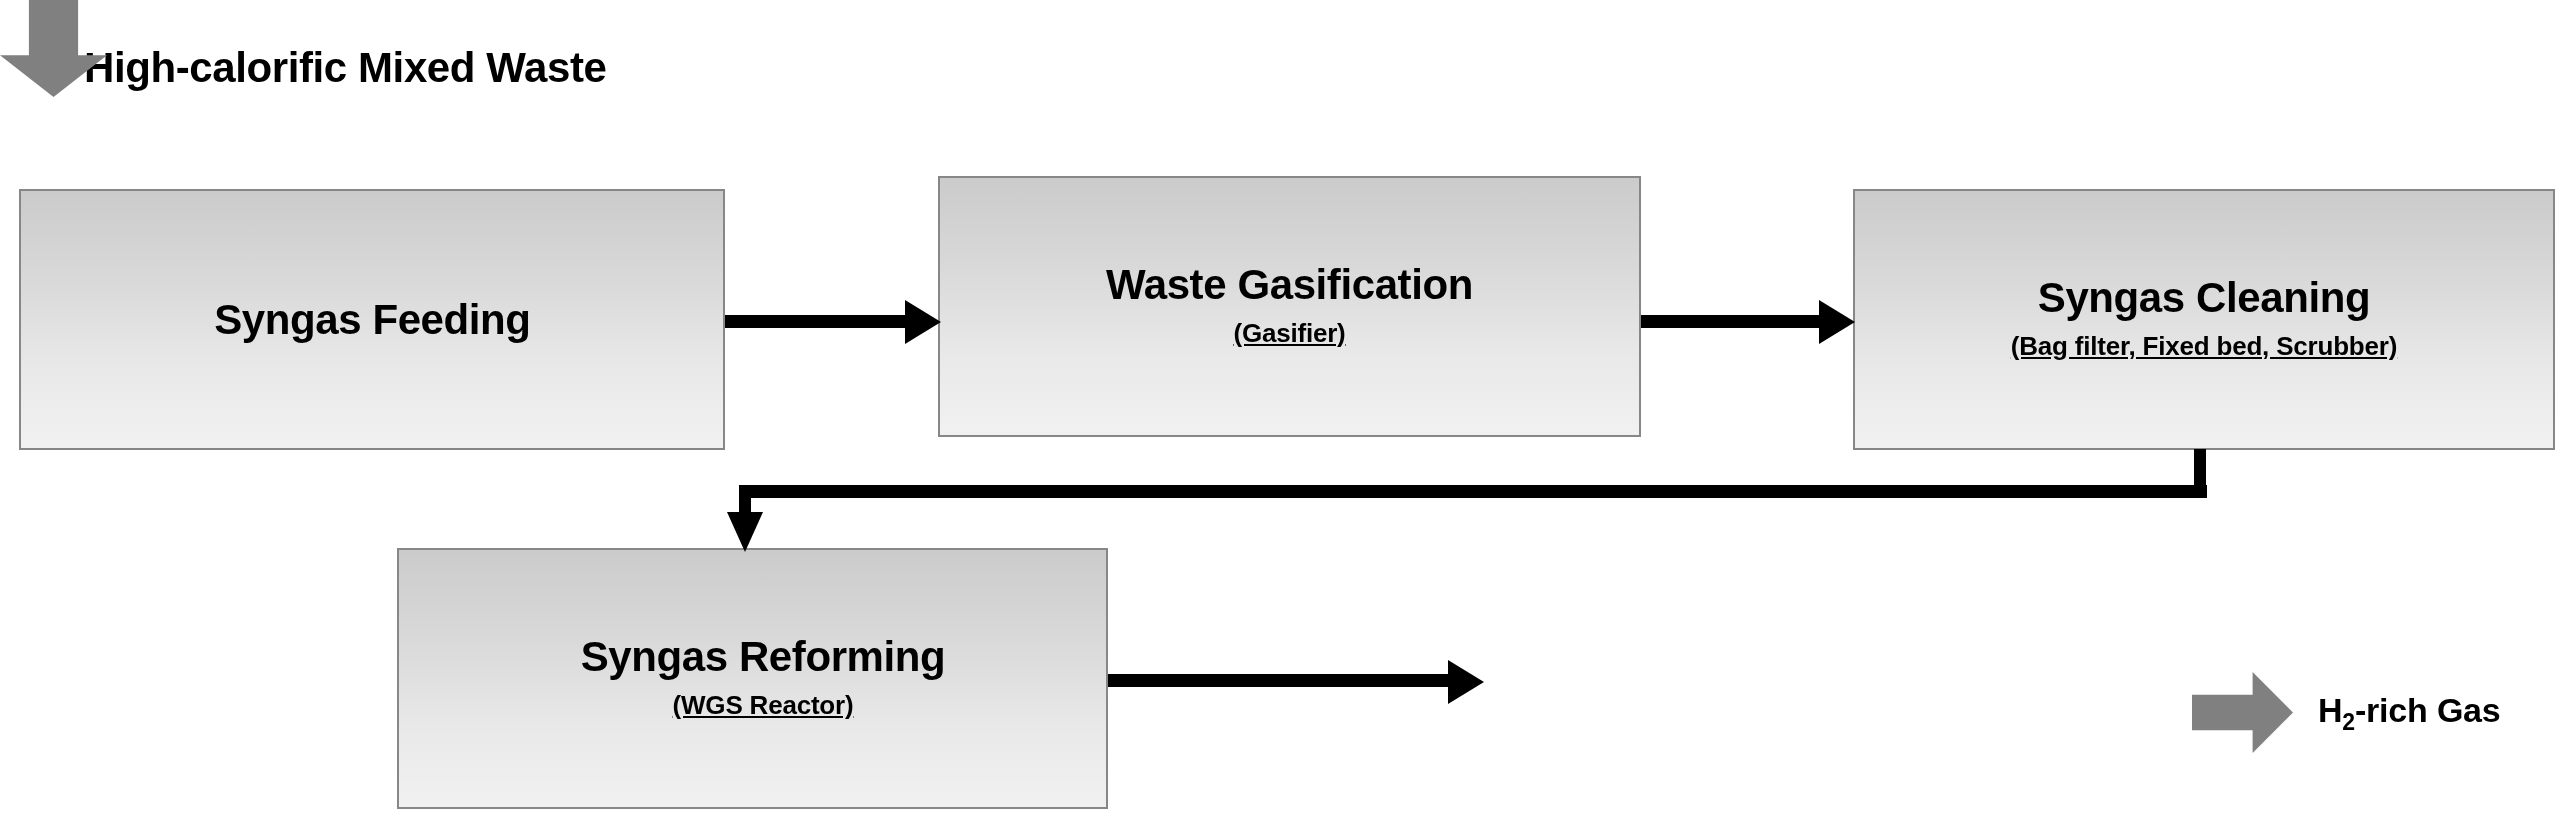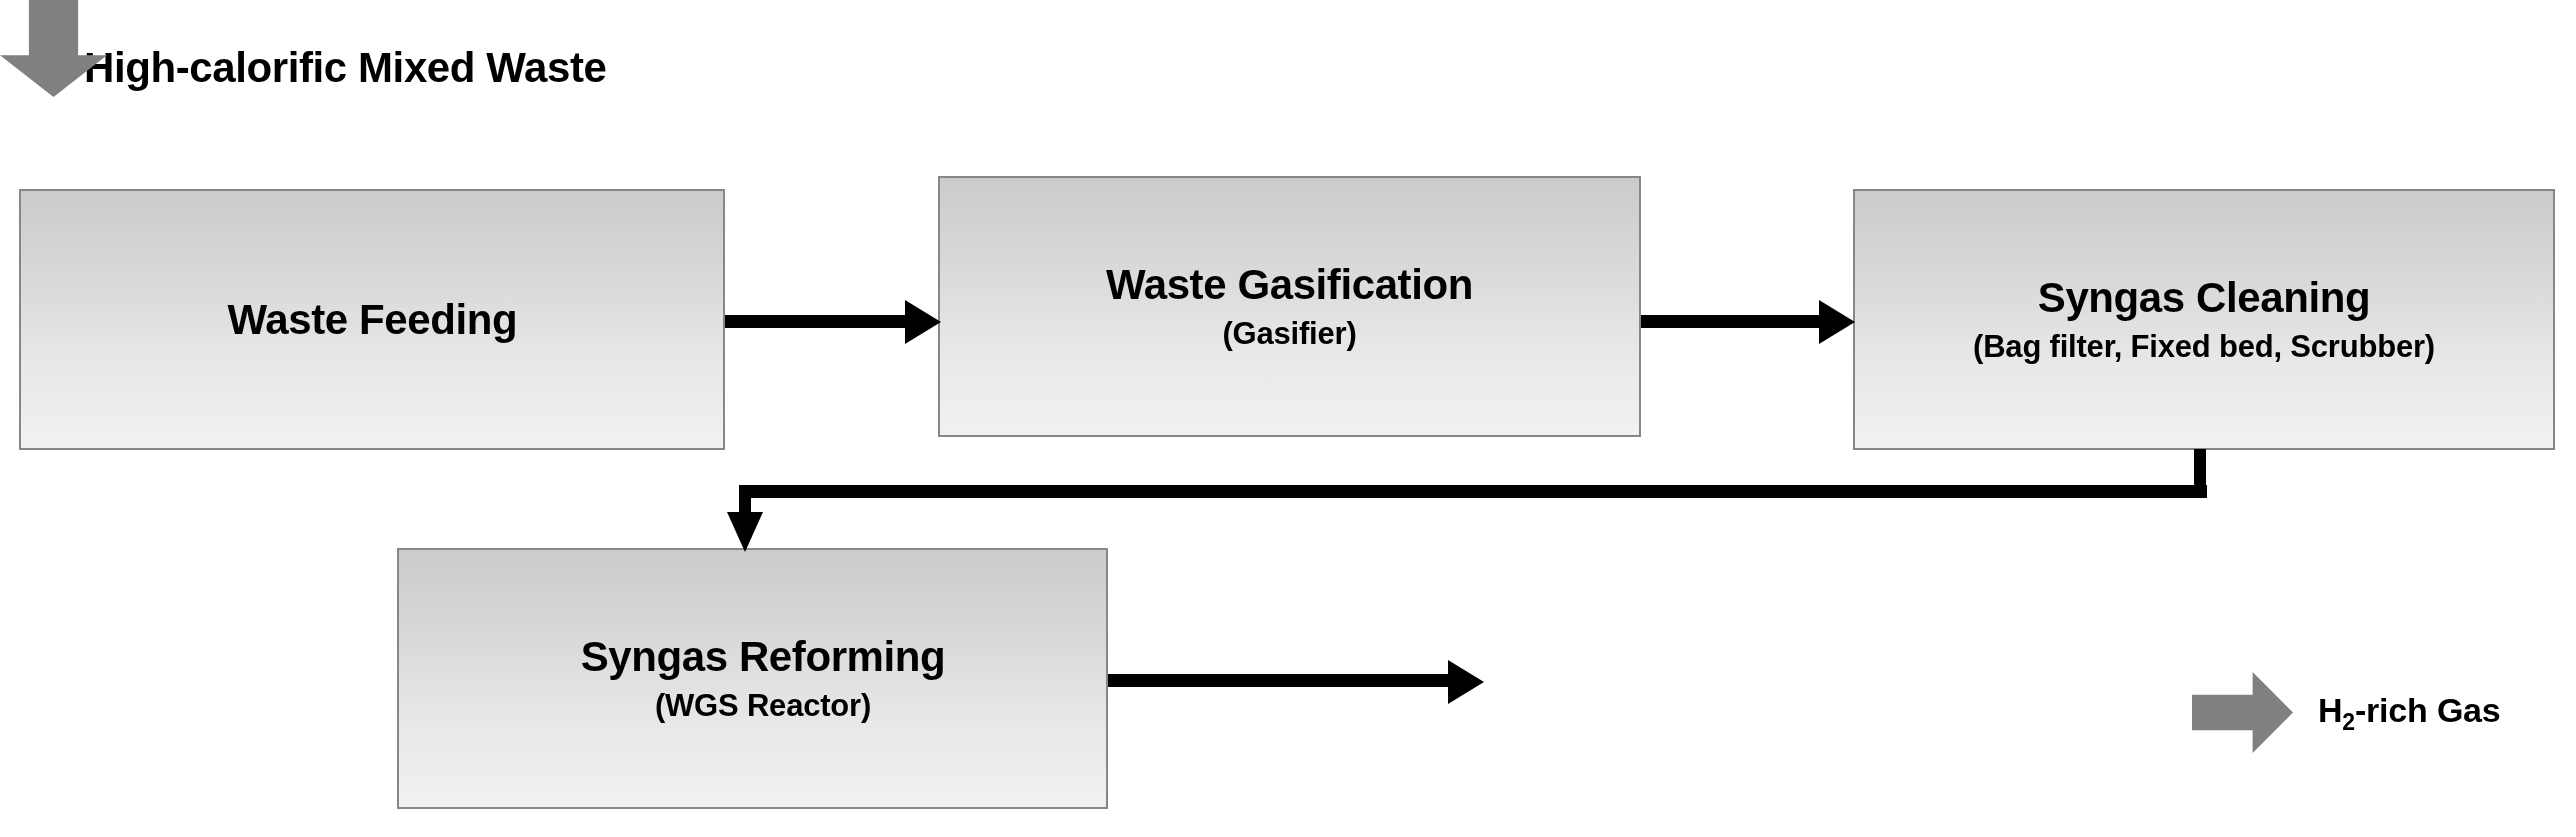--- a/index.html
+++ b/index.html
@@ -49,26 +49,27 @@
     color: #000000;
   }
   .proc-title {
     font-size: 42px;
     font-weight: bold;
     line-height: 50px;
     letter-spacing: -0.4px;
     white-space: nowrap;
   }
   .proc-sub {
-    font-size: 31px;
+    font-size: 26px;
     font-weight: bold;
     line-height: 39px;
     letter-spacing: -0.2px;
     white-space: nowrap;
     margin-top: 3.1px;
+    text-decoration: underline;
   }
   .single-line .proc-title {
     line-height: 50px;
   }
 
   
   #box-waste-feeding      { left: 19.4px;   top: 189px;  width: 706px;  height: 261px; }
   #box-waste-gasification { left: 938px; top: 176px;  width: 703px;  height: 261px; }
   #box-syngas-cleaning    { left: 1853px; top: 189px;  width: 702px;  height: 261px; }
   #box-syngas-reforming   { left: 397px;  top: 548px;  width: 711px;  height: 261px; padding-left: 21px; }
@@ -147,21 +148,21 @@
 </head>
 <body>
 
 <div id="canvas">
 
   <div class="stream-label" id="inlet-label">High-calorific Mixed Waste</div>
 
   <div id="feed-arrow"></div>
 
   <div class="proc-box single-line" id="box-waste-feeding">
-    <div class="proc-title">Waste Feeding</div>
+    <div class="proc-title">Syngas Feeding</div>
   </div>
 
   <div class="proc-box" id="box-waste-gasification">
     <div class="proc-title">Waste Gasification</div>
     <div class="proc-sub">(Gasifier)</div>
   </div>
 
   <div class="proc-box" id="box-syngas-cleaning">
     <div class="proc-title">Syngas Cleaning</div>
     <div class="proc-sub">(Bag filter, Fixed bed, Scrubber)</div>

